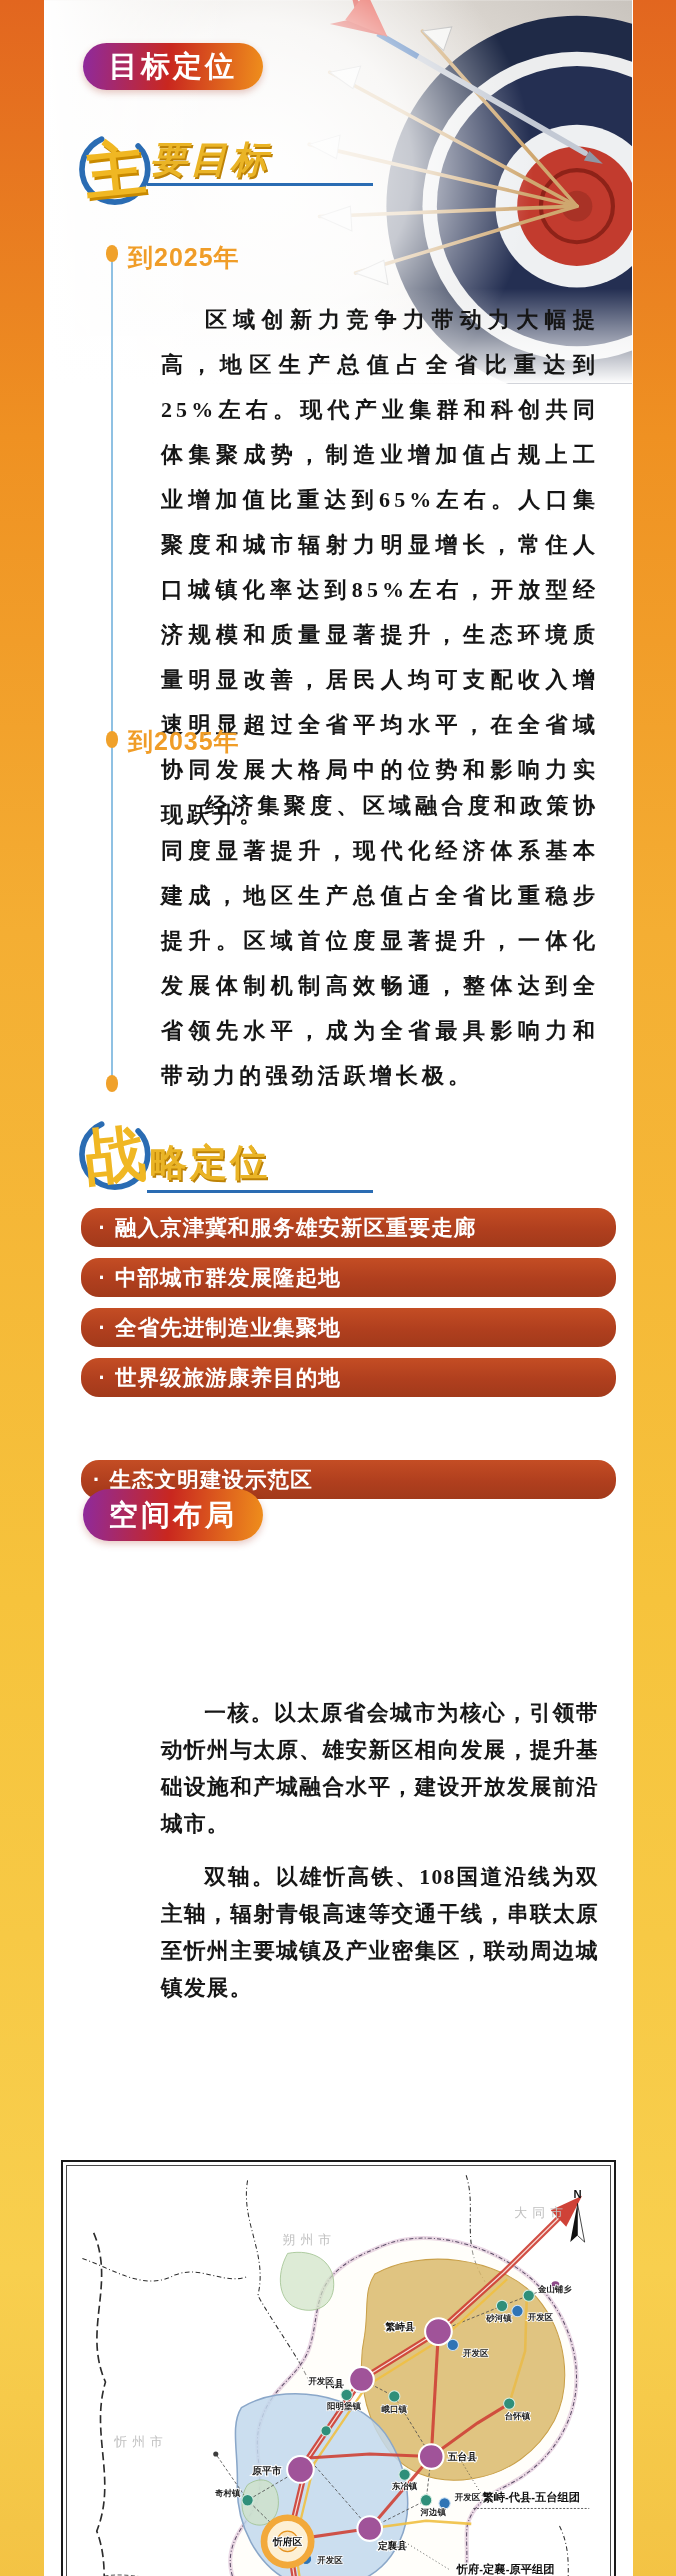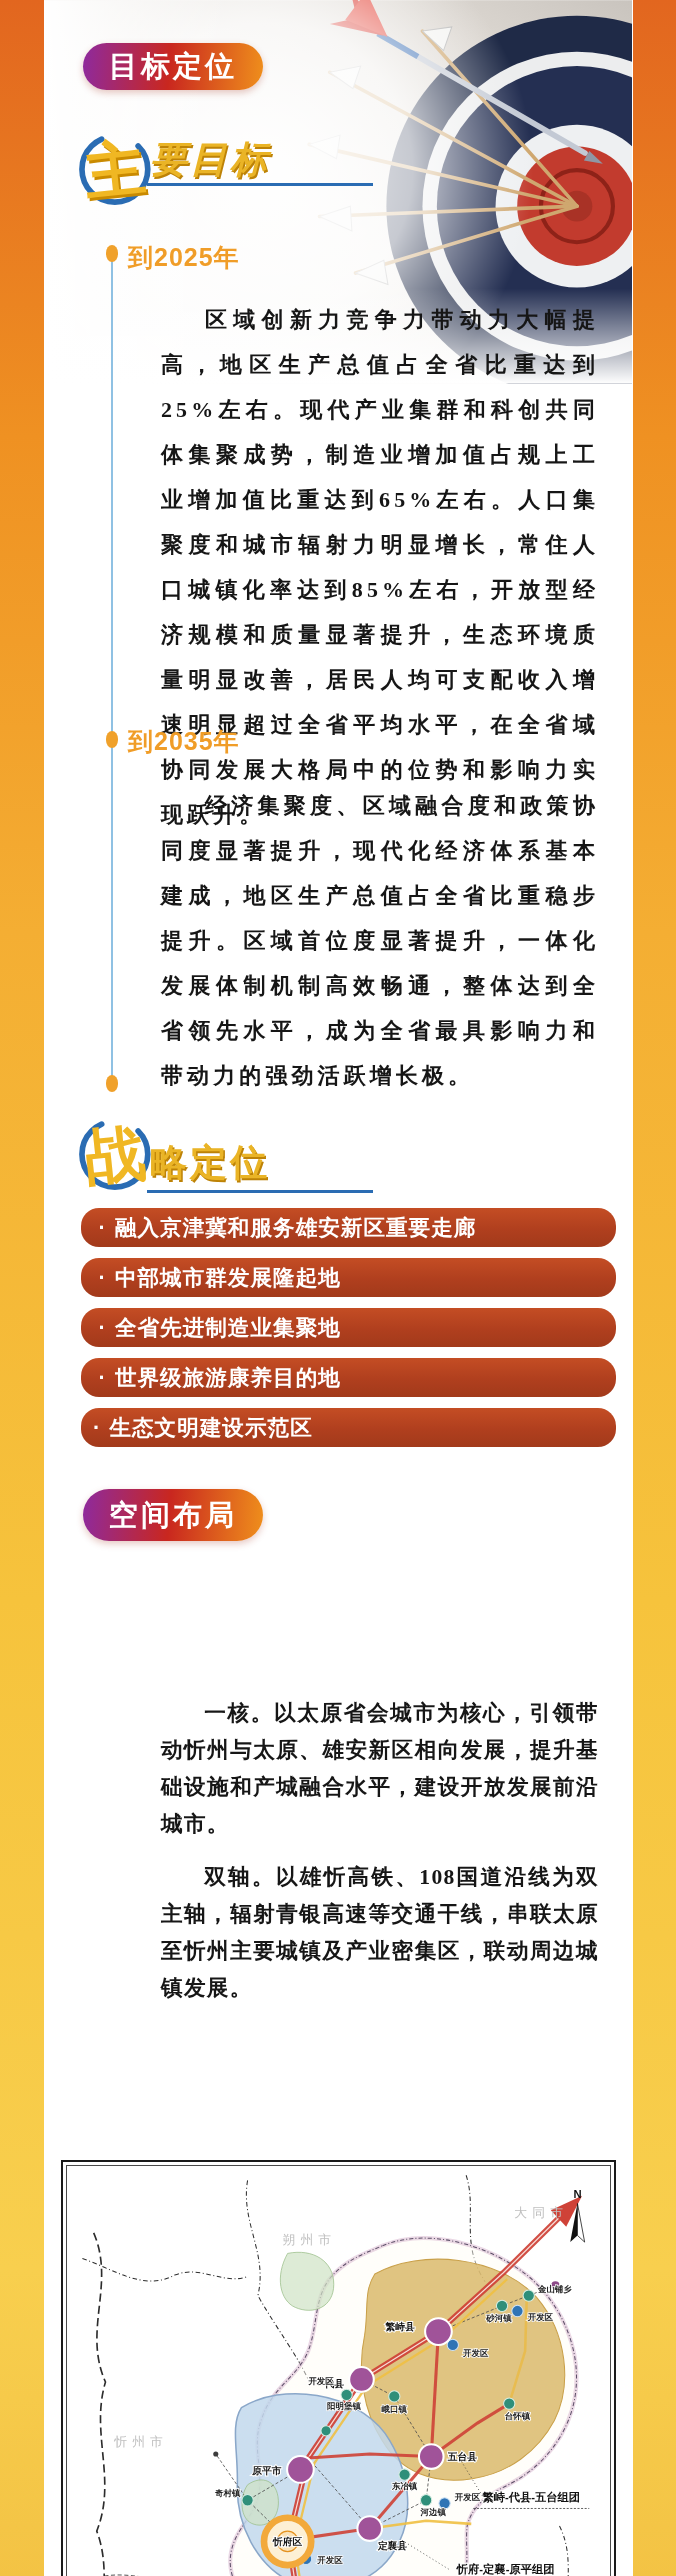--- a/index.html
+++ b/index.html
@@ -148,21 +148,21 @@
       <text x="95" y="132" text-anchor="middle" font-size="118" font-weight="900" fill="#f0b723" transform="rotate(-6 95 90)">战</text>
     </svg>
   </div>
   <div class="sec-title" style="top:1138px;">略定位</div>
   <div class="sec-rule" style="top:1190px;"></div>
 
   <div class="banner" style="top:1208px;"><span class="dot">·</span><span>融入京津冀和服务雄安新区重要走廊</span></div>
   <div class="banner" style="top:1258px;"><span class="dot">·</span><span>中部城市群发展隆起地</span></div>
   <div class="banner" style="top:1308px;"><span class="dot">·</span><span>全省先进制造业集聚地</span></div>
   <div class="banner" style="top:1358px;"><span class="dot">·</span><span>世界级旅游康养目的地</span></div>
-  <div class="banner" style="top:1408px;padding-left:12px;"><span class="dot">·</span><span>生态文明建设示范区</span></div>
+  <div class="banner" style="top:1460px;padding-left:12px;"><span class="dot">·</span><span>生态文明建设示范区</span></div>
 
   <div class="badge badge-spatial">空间布局</div>
   <div class="para para-spatial" style="top:1679px;">
     <p>一核。以太原省会城市为核心，引领带动忻州与太原、雄安新区相向发展，提升基础设施和产城融合水平，建设开放发展前沿城市。</p>
     <p>双轴。以雄忻高铁、108国道沿线为双主轴，辐射青银高速等交通干线，串联太原至忻州主要城镇及产业密集区，联动周边城镇发展。</p>
   </div>
 
   <div class="map-frame">
     <div class="map-inner">
       <svg viewBox="0 0 1060 1427" preserveAspectRatio="none">

